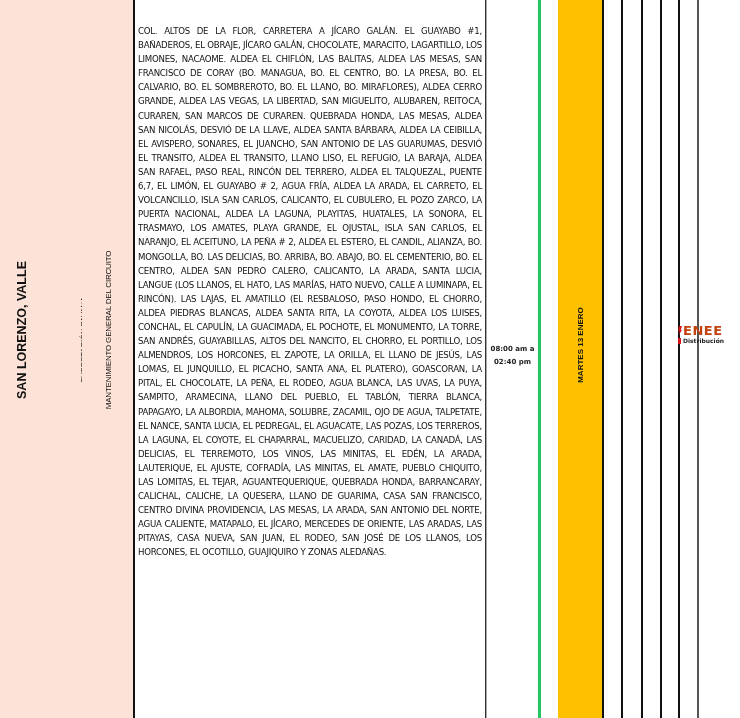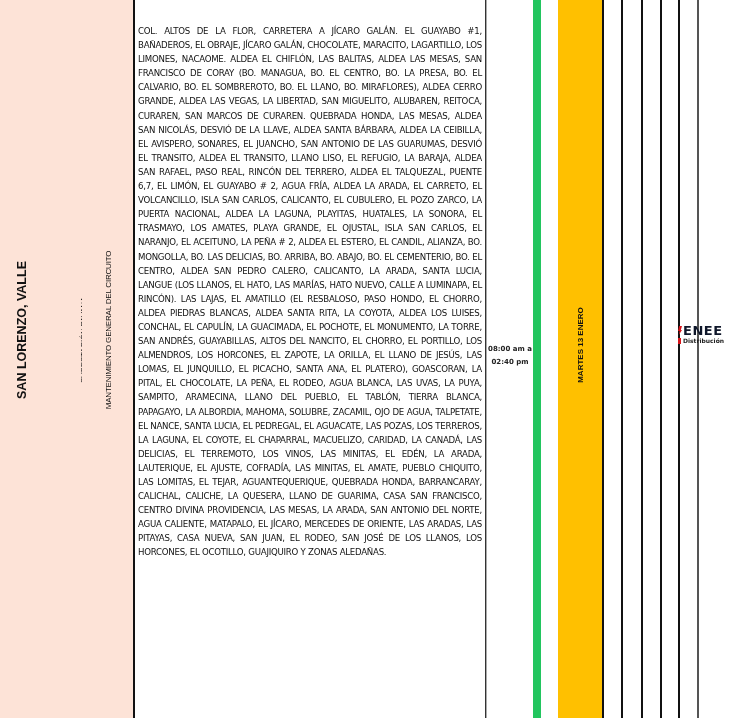--- a/index.html
+++ b/index.html
@@ -24,42 +24,42 @@
   #c1 .vert { top: 330px; }
   #c2 .vert { top: 335px; }
   #c3 .vert { top: 340px; }
   #c4 .vert { top: 330px; }
   #c5 { left: 133px; width: 353px; background: #fff; border-left: 2px solid #111; border-right: 1px solid #333; }
   #c5 .desc {
     position: absolute; left: 3px; right: 3px; top: 24px;
     font-size: 8.6px; line-height: 14.1px; text-align: justify; color: #111;
     font-family: "DejaVu Sans", sans-serif; letter-spacing: -0.25px;
   }
-  #c6 { left: 486px; width: 55px; border-left: 1px solid #aaa; border-right: 8px solid #22c55e; }
+  #c6 { left: 486px; width: 55px; border-left: 1px solid #aaa; border-right: 3px solid #22c55e; }
   #c6 .time {
     position: absolute; left: 0; right: 0; top: 343px; text-align: center;
     font-size: 7px; line-height: 13px; font-weight: bold; color: #222;
     font-family: "DejaVu Sans", sans-serif;
   }
   #c7 { left: 541px; width: 17px; border-right: 2px solid #111; }
   #c8 { left: 558px; width: 19px; background: #ffc000; border-right: 2px solid #111; }
   #c8 .vert { font-size: 8px; font-weight: bold; top: 345px; }
   #c9 { left: 577px; width: 20px; border-right: 2px solid #111; }
   #c10 { left: 597px; width: 19px; border-right: 2px solid #111; }
   #c11 { left: 616px; width: 18px; border-right: 2px solid #111; }
   #c12 { left: 634px; width: 19px; border-right: 2px solid #111; }
   #c13 { left: 653px; width: 20px; border-right: 2px solid #555; }
   #c14 { left: 673px; width: 67px; }
   .logo { position: absolute; left: 5px; top: 325px; }
   .logo-main { display: flex; align-items: center; }
   .logo-bolt {
     width: 4px; height: 9px; background: #d7141a; margin-right: 1px;
     clip-path: polygon(30% 0, 100% 0, 70% 45%, 100% 45%, 20% 100%, 40% 55%, 0 55%);
   }
-  .logo-text { color: #0f172a; font-weight: bold; font-size: 13px; letter-spacing: 0.5px; line-height: 11px; font-family: "DejaVu Sans", sans-serif; }
+  .logo-text { color: #c2410c; font-weight: bold; font-size: 13px; letter-spacing: 0.5px; line-height: 11px; font-family: "DejaVu Sans", sans-serif; }
   .logo-sub { display: flex; align-items: center; margin-top: 1px; }
   .logo-bar { width: 3px; height: 6px; background: #d7141a; margin-right: 2px; }
   .logo-subtext { font-size: 6px; font-weight: bold; color: #222; font-family: "DejaVu Sans", sans-serif; }
 </style>
 </head>
 <body>
 
 <div class="col peach b-right" id="c1">
   <span class="vert">SAN LORENZO, VALLE</span>
 </div>

